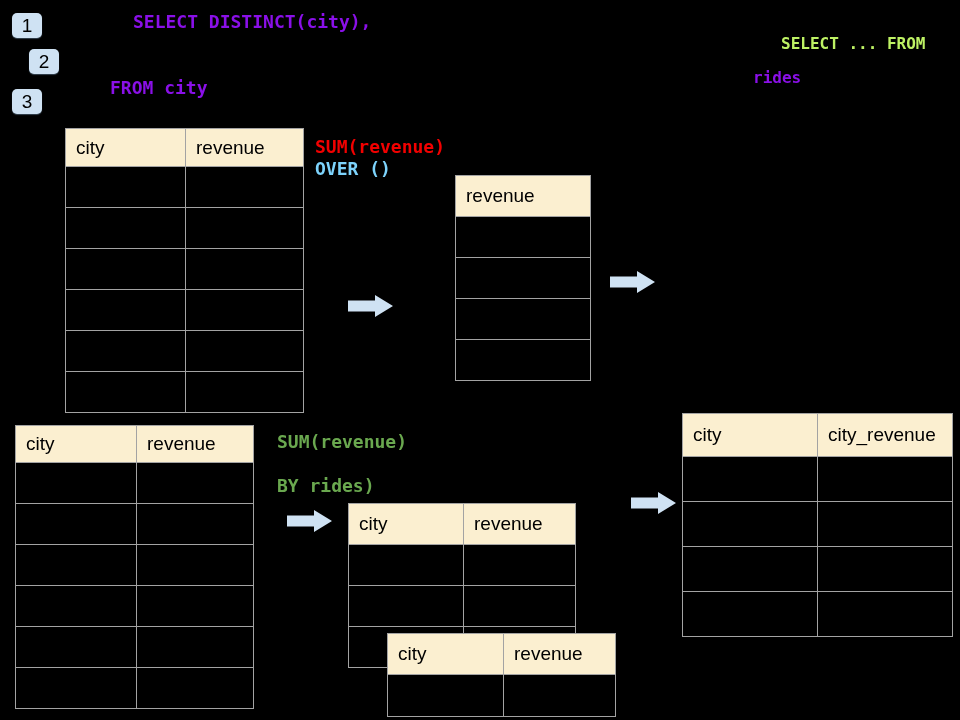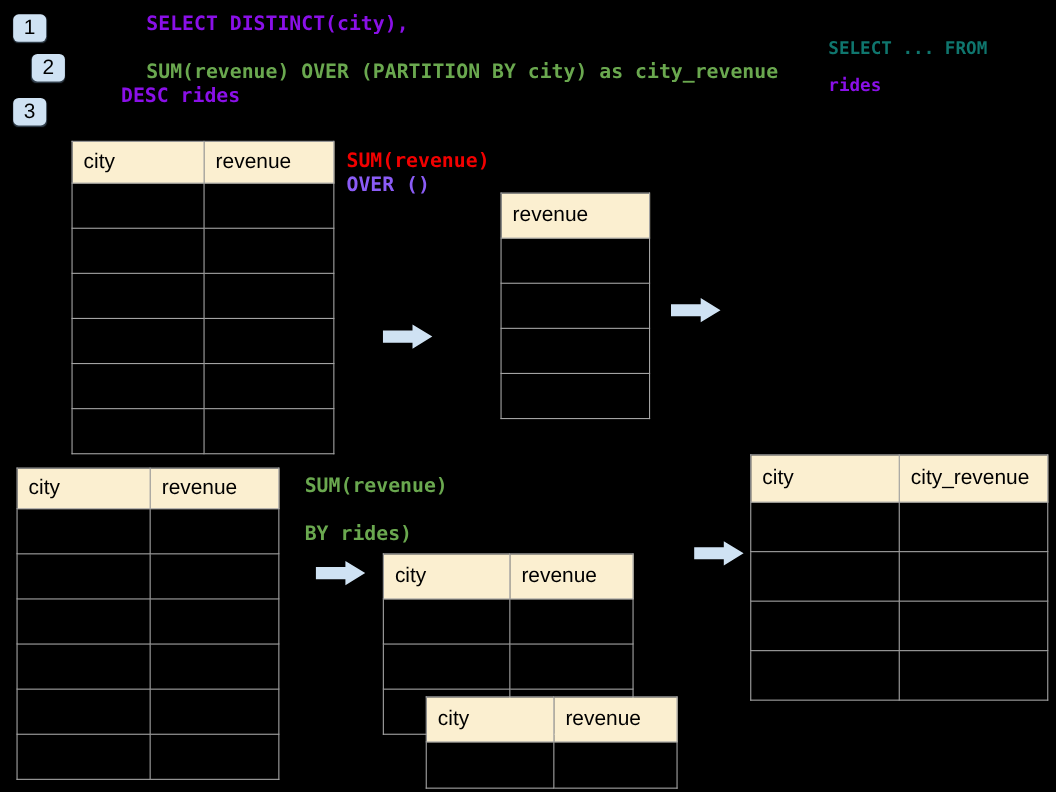--- a/index.html
+++ b/index.html
@@ -79,28 +79,27 @@
 </head>
 <body>
 
 <div class="canvas">
 
   <div class="badge" id="badge1">1</div>
   <div class="badge" id="badge2">2</div>
   <div class="badge" id="badge3">3</div>
 
   <div class="code" id="sql1" style="color: rgb(138, 16, 232);">SELECT DISTINCT(city),</div>
-  <div class="code" id="sql3" style="color: rgb(106, 168, 79);">SUM(revenue) OVER (PARTITION BY city) as city_revenue</div>
-  <div class="code" id="sql4" style="color: rgb(138, 16, 232);">DESC rides</div>
-
-  <div class="code small" id="note1" style="color: #0f766e;">SELECT ... FROM</div>
+  <div class="code" id="sql4" style="color: rgb(138, 16, 232);">FROM city</div>
+
+  <div class="code small" id="note1" style="color: #bef264; margin-left: 28px;">SELECT ... FROM</div>
   <div class="code small" id="note2" style="color: rgb(138, 16, 232);">rides</div>
 
   <div class="code" id="rnote1" style="color: rgb(242, 0, 0);">SUM(revenue)</div>
-  <div class="code" id="rnote2" style="color: #8b5cf6;">OVER ()</div>
+  <div class="code" id="rnote2" style="color: #7dd3fc;">OVER ()</div>
 
   <div class="code" id="gnote1" style="color: rgb(106, 168, 79);">SUM(revenue)</div>
   <div class="code" id="gnote3" style="color: rgb(106, 168, 79);">BY rides)</div>
 
   <table id="t-source-all">
       <colgroup>
         <col>
         <col>
       </colgroup>
       <thead>

